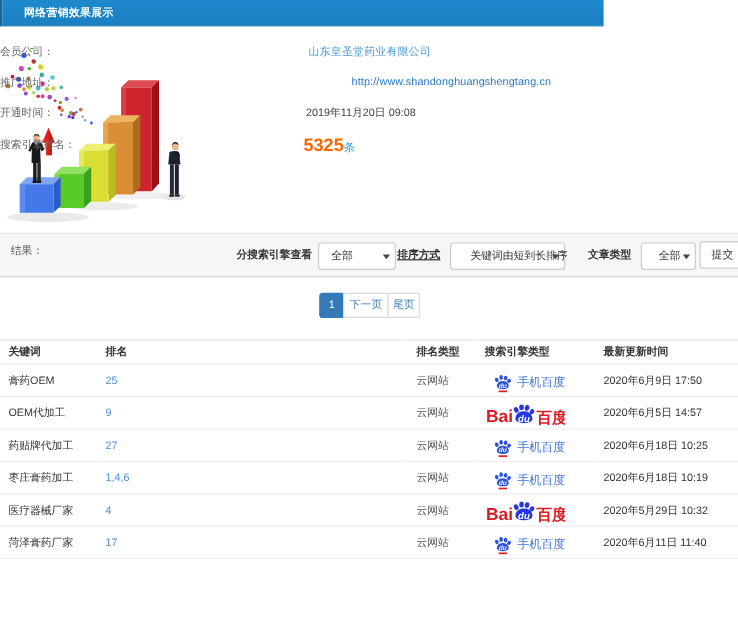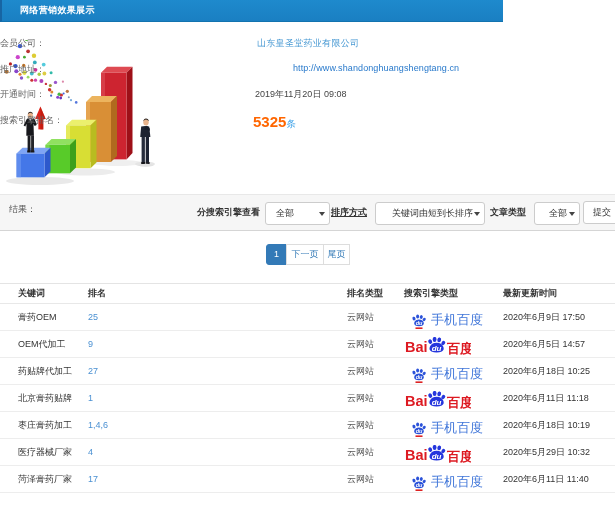--- a/index.html
+++ b/index.html
@@ -18,29 +18,29 @@
 .fsel:after { content:""; position:absolute; right:4px; top:9px; border-left:3px solid transparent; border-right:3px solid transparent; border-top:4px solid #444; }
 .fbtn { position:absolute; top:201px; left:583px; width:42px; height:23px; background:#fff; border:1px solid #ccc; border-radius:3px; line-height:21px; text-align:left; padding-left:9px; color:#333; font-size:9px; }
 
 .pg { position:absolute; top:244px; left:266px; }
 .pg span { display:inline-block; float:left; height:21px; line-height:19px; text-align:center; font-size:9px; border:1px solid #ddd; background:#fff; color:#337ab7; margin-left:-1px; }
 .pg .act { background:#337ab7; border-color:#337ab7; color:#fff; width:21px; margin-left:0; border-radius:3px 0 0 3px; }
 
 table { position:absolute; left:0; top:283px; width:615px; border-collapse:collapse; table-layout:fixed; }
 th { height:20px; font-weight:bold; color:#333; text-align:left; font-size:9px; border-top:1px solid #e4e4e4; border-bottom:1px solid #e8e8e8; white-space:nowrap; }
 td { height:27px; border-bottom:1px solid #ededed; font-size:9px; color:#333; white-space:nowrap; }
-.c1 { width:81px; padding-left:18px; }
+.c1 { width:81px; padding-left:7px; }
 .c2 { width:257px; padding-left:7px; }
 .c3 { width:59px; padding-left:9px; }
 .c4 { width:99px; padding-left:0px; }
 .c5 { width:119px; padding-left:7px; }
 td.c2 a { color:#4a90d2; text-decoration:none; }
 td.c3 { color:#555; }
 td.c5 { color:#333; }
-.mbd { color:#4076d9; font-size:13px; position:relative; top:3px; }
+.mbd { color:#4076d9; font-size:10px; position:relative; top:3px; }
 </style>
 </head>
 <body>
 <div class="topbar">网络营销效果展示</div>
 
 <div class="abs" style="left:0;top:40px;width:185px;height:150px;" id="chart">
 <svg width="185" height="150" viewBox="0 0 185 150">
 
 <ellipse cx="40" cy="141" rx="34" ry="4" fill="#e9e9e9"></ellipse>
 <ellipse cx="85" cy="132" rx="30" ry="3.5" fill="#ececec"></ellipse>
@@ -166,21 +166,21 @@
 <div class="ilabel" style="top:88px;">开通时间：</div>
 <div class="ival" style="top:88px;color:#444;left:255px;">2019年11月20日 09:08</div>
 <div class="ilabel" style="top:114px;">搜索引擎排名：</div>
 <div class="ival" style="top:113px;left:253px;"><span style="color:#f60;font-size:15px;font-weight:bold;">5325</span><span style="color:#3aa0e8;font-size:9.5px;">条</span></div>
 
 <div class="fband"></div>
 <div class="abs" style="left:9px;top:203px;color:#555;">结果：</div>
 <div class="flabel" style="left:197px;">分搜索引擎查看</div>
 <div class="fsel" style="left:265px;width:65px;">全部</div>
 <div class="flabel" style="left:331px;text-decoration:underline;">排序方式</div>
-<div class="fsel" style="left:375px;width:110px;padding-left:16px;">关键词由短到长排序</div>
+<div class="fsel" style="left:375px;width:96px;padding-left:16px;">关键词由短到长排序</div>
 <div class="flabel" style="left:490px;">文章类型</div>
 <div class="fsel" style="left:534px;width:46px;padding-left:14px;">全部</div>
 <div class="fbtn">提交</div>
 
 <div class="pg">
     <span class="act">1</span>
     <span style="width:38px;">下一页</span>
     <span style="width:27px;">尾页</span>
   </div>
 
@@ -233,36 +233,20 @@
             <ellipse cx="6.6" cy="2.6" rx="1.5" ry="2" fill="#2b52d9"></ellipse>
             <ellipse cx="10.3" cy="3" rx="1.5" ry="1.9" fill="#2b52d9" transform="rotate(14 10.3 3)"></ellipse>
             <ellipse cx="13.2" cy="5.4" rx="1.4" ry="1.8" fill="#2b52d9" transform="rotate(38 13.2 5.4)"></ellipse>
             <path d="M8,5.5 q3.5,0 4.6,2.6 q1,2.4 -1,3.4 q-1.6,0.8 -3.6,0.8 q-2,0 -3.6,-0.8 q-2,-1 -1,-3.4 q1.1,-2.6 4.6,-2.6 z" fill="#2b52d9"></path>
             <text x="8" y="11" font-size="5.5" fill="#fff" text-anchor="middle" font-style="italic" font-weight="bold" font-family="Liberation Sans">du</text>
             <rect x="4.5" y="13.4" width="7" height="1.6" fill="#d22"></rect>
           </svg><span class="mbd" style="margin-left:4px;">手机百度</span></td>
         <td class="c5">2020年6月18日 10:25</td>
       </tr>
 <tr>
-        <td class="c1">北京膏药贴牌</td>
-        <td class="c2"><a>1</a></td>
-        <td class="c3">云网站</td>
-        <td class="c4"><svg width="66" height="19" viewBox="0 0 66 19" style="margin-left:8px;vertical-align:-7px;position:relative;top:2.5px;">
-            <text x="0" y="15" font-size="14.5" font-weight="bold" fill="#dd1a22" font-family="Liberation Sans">Bai</text>
-            <ellipse cx="25.2" cy="4.6" rx="1.9" ry="2.4" fill="#2536dd" transform="rotate(-24 25.2 4.6)"></ellipse>
-            <ellipse cx="29.6" cy="2.4" rx="1.9" ry="2.5" fill="#2536dd"></ellipse>
-            <ellipse cx="34.2" cy="2.9" rx="1.9" ry="2.4" fill="#2536dd" transform="rotate(14 34.2 2.9)"></ellipse>
-            <ellipse cx="38.3" cy="6" rx="1.8" ry="2.2" fill="#2536dd" transform="rotate(38 38.3 6)"></ellipse>
-            <path d="M31.6,5.8 q5.2,0 6.6,3.8 q1.5,3.5 -1.4,4.9 q-2.3,1.1 -5.2,1.1 q-2.9,0 -5.2,-1.1 q-2.9,-1.4 -1.4,-4.9 q1.4,-3.8 6.6,-3.8 z" fill="#2536dd"></path>
-            <text x="31.6" y="14.3" font-size="8" fill="#fff" text-anchor="middle" font-style="italic" font-weight="bold" font-family="Liberation Sans">du</text>
-            <text x="42" y="15.5" font-size="13" font-weight="bold" fill="#dd1a22" font-family="Liberation Sans">百度</text>
-          </svg></td>
-        <td class="c5">2020年6月11日 11:18</td>
-      </tr>
-<tr>
         <td class="c1">枣庄膏药加工</td>
         <td class="c2"><a>1,4,6</a></td>
         <td class="c3">云网站</td>
         <td class="c4"><svg width="16" height="15" viewBox="0 0 16 15" style="margin-left:14px;vertical-align:-6px;position:relative;top:2px;">
             <ellipse cx="3" cy="4.6" rx="1.5" ry="1.9" fill="#2b52d9" transform="rotate(-22 3 4.6)"></ellipse>
             <ellipse cx="6.6" cy="2.6" rx="1.5" ry="2" fill="#2b52d9"></ellipse>
             <ellipse cx="10.3" cy="3" rx="1.5" ry="1.9" fill="#2b52d9" transform="rotate(14 10.3 3)"></ellipse>
             <ellipse cx="13.2" cy="5.4" rx="1.4" ry="1.8" fill="#2b52d9" transform="rotate(38 13.2 5.4)"></ellipse>
             <path d="M8,5.5 q3.5,0 4.6,2.6 q1,2.4 -1,3.4 q-1.6,0.8 -3.6,0.8 q-2,0 -3.6,-0.8 q-2,-1 -1,-3.4 q1.1,-2.6 4.6,-2.6 z" fill="#2b52d9"></path>
             <text x="8" y="11" font-size="5.5" fill="#fff" text-anchor="middle" font-style="italic" font-weight="bold" font-family="Liberation Sans">du</text>

